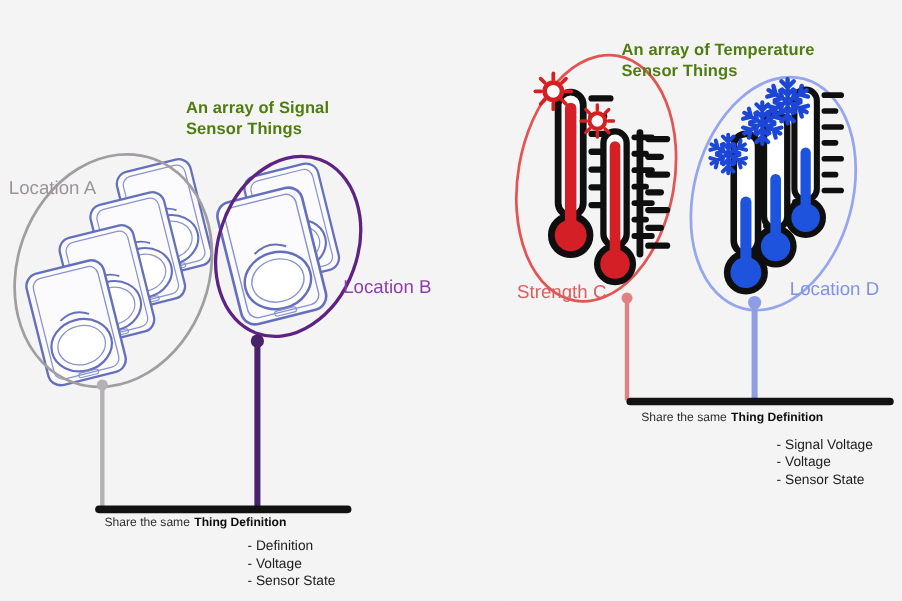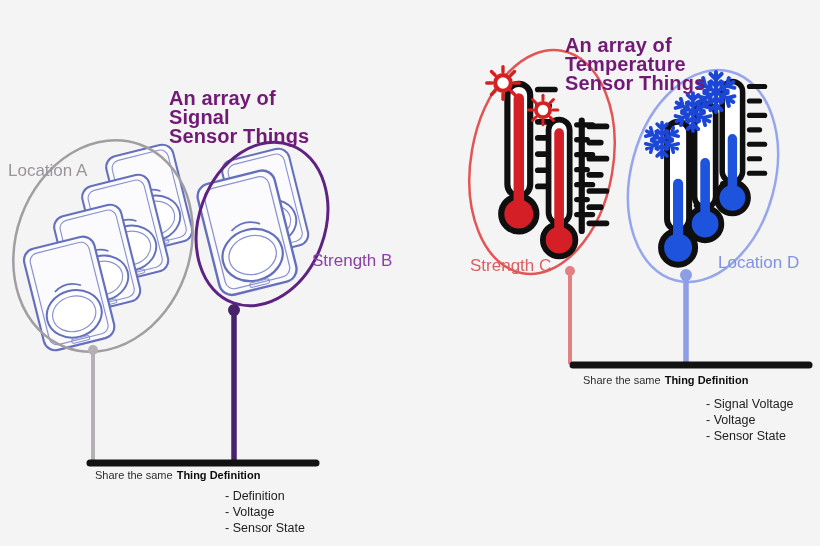--- a/index.html
+++ b/index.html
@@ -4,21 +4,21 @@
 <style>
   html,body{margin:0;padding:0;}
   body{font-family:"Liberation Sans",sans-serif;background:#e9e9e9;}
   .canvas{
     position:relative;width:820px;height:546px;overflow:hidden;
     background:#f5f4f5;
   }
   .abs{position:absolute;}
   svg.art{position:absolute;left:0;top:0;width:820px;height:546px;}
   .title{
-    font-size:20px;line-height:19px;font-weight:700;color:#701a75;
+    font-size:15px;line-height:19px;font-weight:700;color:#4d7c0f;
     white-space:pre-line;letter-spacing:.1px;
   }
   .loc-label{font-size:17px;line-height:20px;font-weight:400;}
   .loc-a{color:#9a9499;text-align:center;}
   .loc-b{color:#8b3fa8;}
   .loc-c{color:#d96060;}
   .loc-d{color:#7f92e3;}
   .share-line{font-size:11px;line-height:19px;color:#2e2e2e;white-space:nowrap;text-align:center;}
   .share-line .bold{font-weight:700;color:#0d0d0d;margin-left:4px;}
   .props{font-size:12.5px;line-height:16.2px;color:#1d1d1d;}
@@ -148,21 +148,21 @@
   </svg>
 
   <div class="abs title" style="left:169px;top:89px;width:170px;">An array of Signal
 Sensor Things</div>
 
   <div class="abs title" style="left:565px;top:36px;width:200px;">An array of Temperature
 Sensor Things</div>
 
   <div class="abs loc-label loc-a" style="left:8px;top:161px;">Location A</div>
 
-  <div class="abs loc-label loc-b" style="left:312px;top:251px;">Strength B</div>
+  <div class="abs loc-label loc-b" style="left:312px;top:251px;">Location B</div>
 
   <div class="abs loc-label loc-c" style="left:470px;top:256px;">Strength C</div>
 
   <div class="abs loc-label loc-d" style="left:718px;top:253px;text-align:center;">Location D</div>
 
   <div class="abs share-line" style="left:95px;top:466px;">
     <span>Share the same</span><span class="bold">Thing Definition</span>
   </div>
 
   <div class="abs props" style="left:225px;top:488px;">

